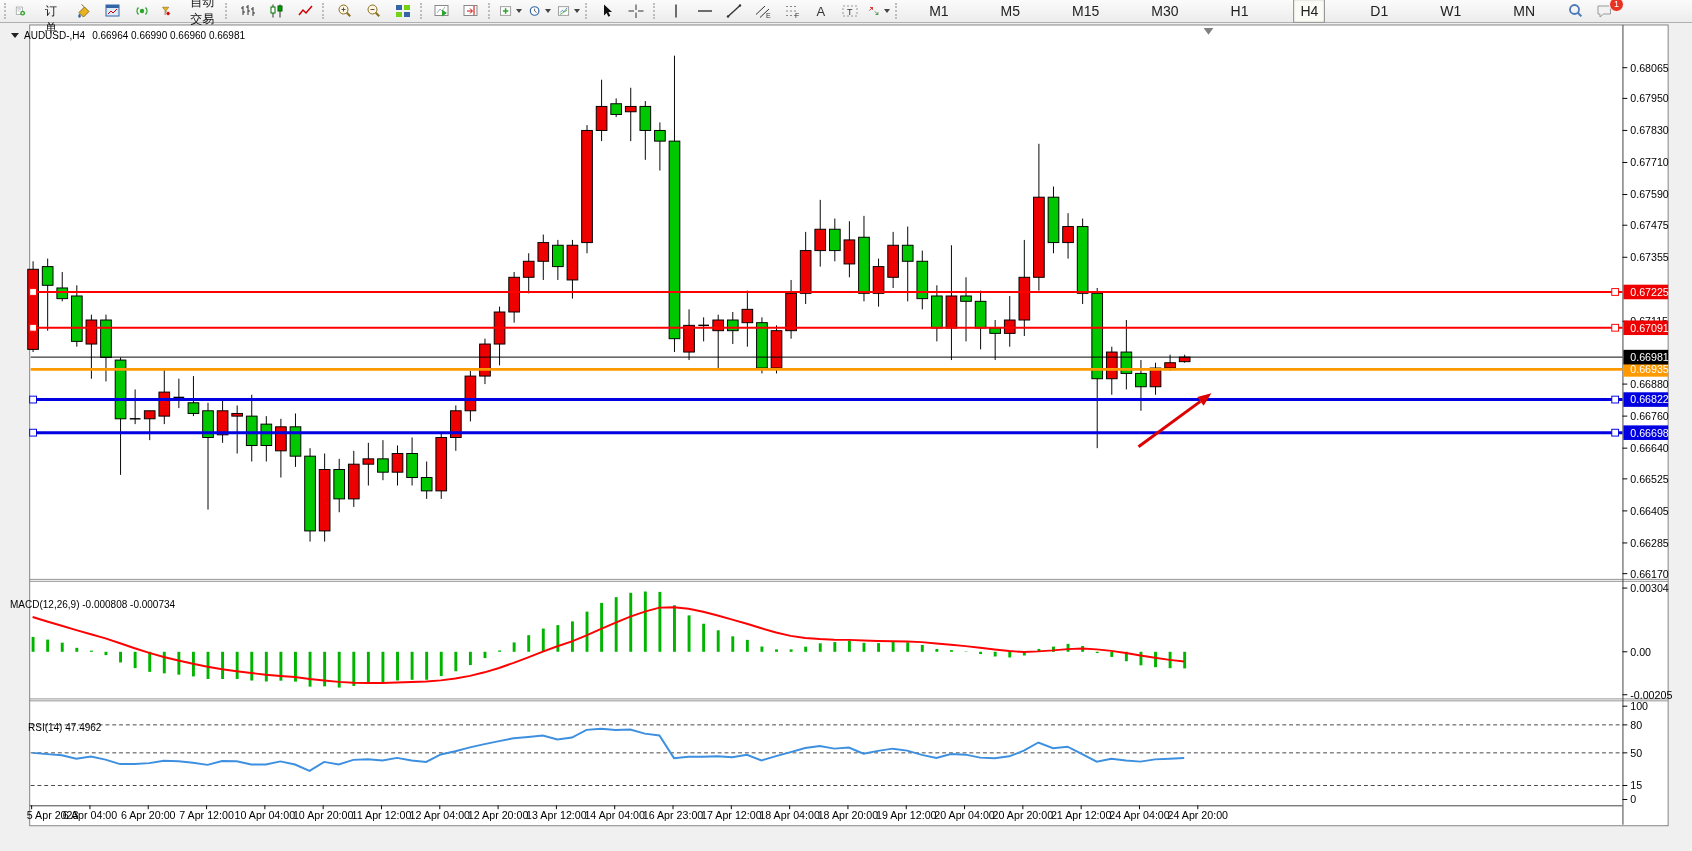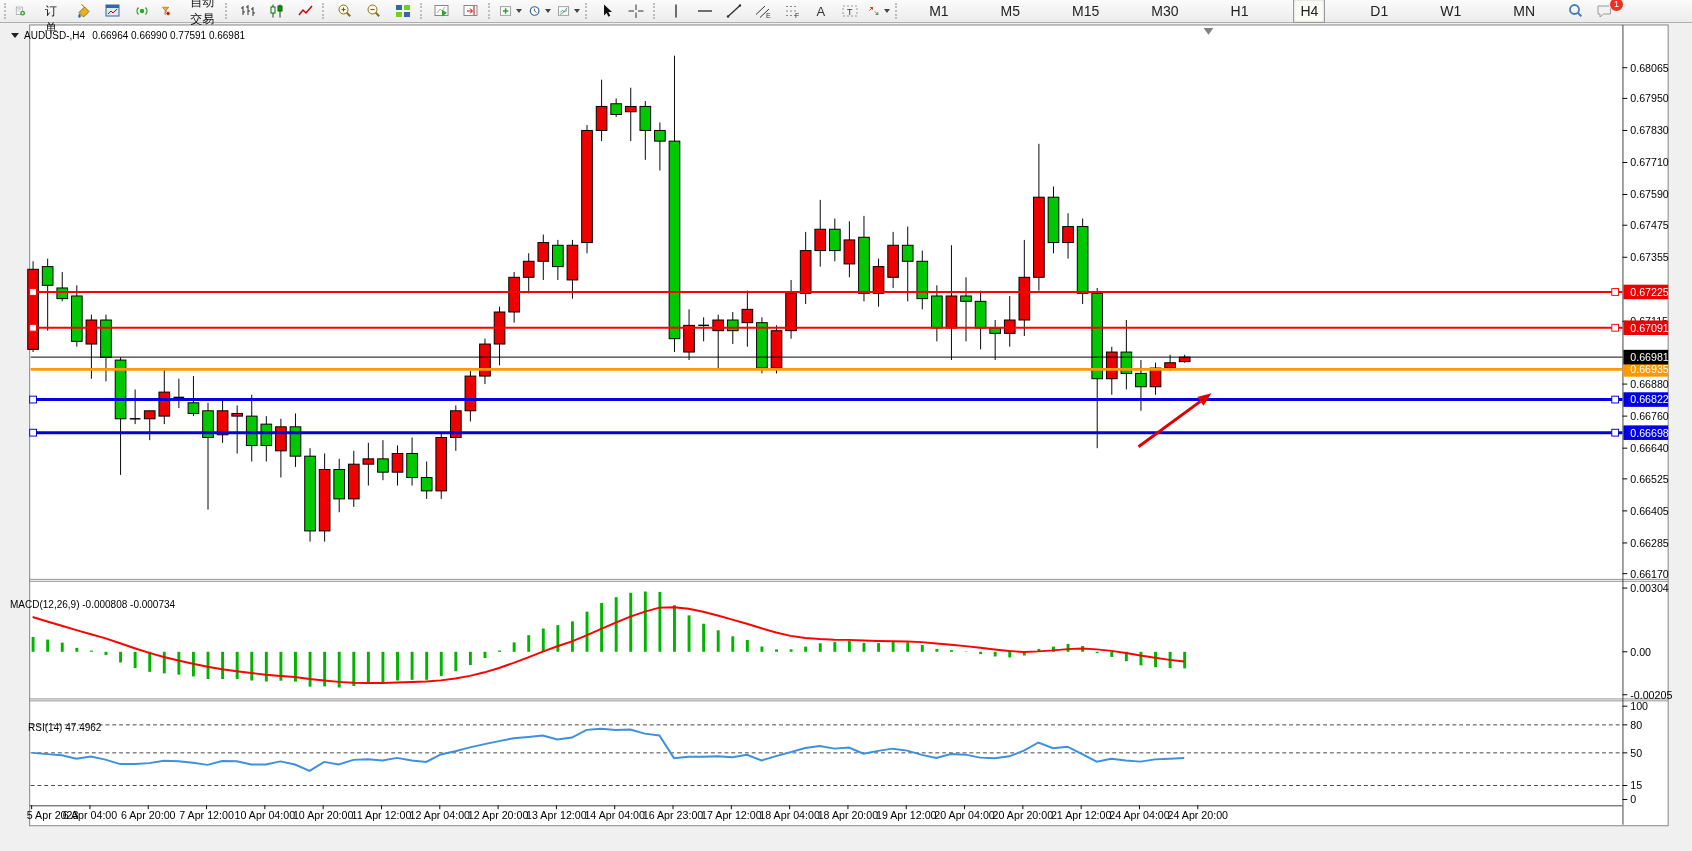--- a/index.html
+++ b/index.html
@@ -224,21 +224,21 @@
         <path d="M2 3h12.5v8H7.5l-3.5 3v-3H2Z" fill="#f2f2f2" stroke="#999"></path>
       </svg>
       <span class="badge">1</span>
     </span>
     <span class="right-pad"></span>
   </div>
 
 <div class="overlay" id="chart-title">
   <span class="tri"></span>
   <span>AUDUSD-,H4</span>
-  <span>0.66964 0.66990 0.77591 0.66981</span>
+  <span>0.66964 0.66990 0.66960 0.66981</span>
 </div>
 <div class="overlay" id="macd-label">MACD(12,26,9) -0.000808 -0.000734</div>
 <div class="overlay" id="rsi-label">RSI(14) 47.4962</div>
 
 <svg id="chart" width="1692" height="827" viewBox="0 24 1692 851" style="position:absolute;top:24px;left:0">
     <rect x="6" y="25" width="1686" height="824" fill="#ffffff" stroke="#828282"></rect>
     <line x1="6" y1="595.5" x2="1692" y2="595.5" stroke="#909090"></line>
     <line x1="6" y1="597.5" x2="1692" y2="597.5" stroke="#909090"></line>
     <line x1="6" y1="718.5" x2="1692" y2="718.5" stroke="#909090"></line>
     <line x1="6" y1="720.5" x2="1692" y2="720.5" stroke="#909090"></line>

